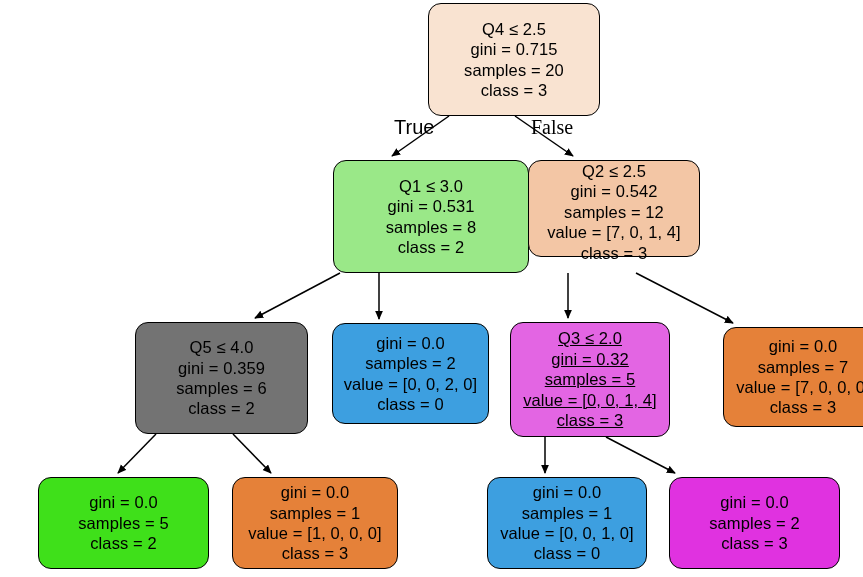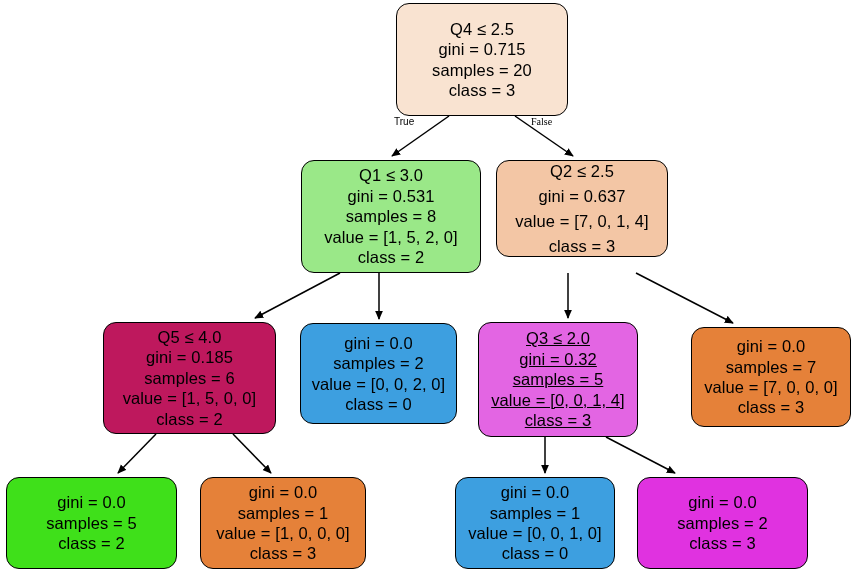--- a/index.html
+++ b/index.html
@@ -31,27 +31,28 @@
     display: flex;
     flex-direction: column;
     align-items: center;
     justify-content: center;
     color: #000000;
     font-size: 16.5px;
     line-height: 20.4px;
     white-space: nowrap;
     text-align: center;
     letter-spacing: 0.1px;
+    margin-left: 32px;
   }
   .node .line {
     display: block;
   }
   .edge-label {
     position: absolute;
-    font-size: 10px;
+    font-size: 20px;
     color: #000000;
     white-space: nowrap;
   }
 </style>
 </head>
 <body>
 
 <div id="canvas">
   <svg id="edge-layer" viewBox="0 0 863 577" width="863" height="577" xmlns="http://www.w3.org/2000/svg">
       <defs>
@@ -71,38 +72,37 @@
       <line x1="606" y1="437" x2="675" y2="473" stroke="#000000" stroke-width="1.5" marker-end="url(#arrowhead)"></line>
     </svg>
 <div class="edge-label" style="left: 394px; top: 116px;">True</div>
     <div class="edge-label" style="left: 531px; top: 116px; font-family: Liberation Serif, serif;">False</div>
     <div class="node" style="left: 396px; top: 3px; width: 172px; height: 113px; background: rgb(249, 227, 209);">
       <span class="line">Q4 ≤ 2.5</span>
       <span class="line">gini = 0.715</span>
       <span class="line">samples = 20</span>
       <span class="line">class = 3</span>
     </div>
-    <div class="node" style="left: 301px; top: 160px; width: 180px; height: 113px; background: rgb(154, 232, 136);">
+    <div class="node" style="left: 301px; top: 160px; width: 196px; height: 113px; background: rgb(154, 232, 136);">
       <span class="line">Q1 ≤ 3.0</span>
       <span class="line">gini = 0.531</span>
       <span class="line">samples = 8</span>
-      <span class="line">value = [1, 5, 2, 0]</span>
       <span class="line">class = 2</span>
     </div>
     <div class="node" style="left: 496px; top: 160px; width: 172px; height: 97px; background: rgb(243, 198, 165); justify-content: space-between;">
       <span class="line">Q2 ≤ 2.5</span>
-      <span class="line">gini = 0.637</span>
+      <span class="line">gini = 0.542</span>
+      <span class="line">samples = 12</span>
       <span class="line">value = [7, 0, 1, 4]</span>
       <span class="line">class = 3</span>
     </div>
-    <div class="node" style="left: 103px; top: 322px; width: 173px; height: 112px; background: #be185d;">
+    <div class="node" style="left: 103px; top: 322px; width: 173px; height: 112px; background: #737373;">
       <span class="line">Q5 ≤ 4.0</span>
-      <span class="line">gini = 0.185</span>
+      <span class="line">gini = 0.359</span>
       <span class="line">samples = 6</span>
-      <span class="line">value = [1, 5, 0, 0]</span>
       <span class="line">class = 2</span>
     </div>
     <div class="node" style="left: 300px; top: 323px; width: 157px; height: 101px; background: rgb(61, 159, 224);">
       <span class="line">gini = 0.0</span>
       <span class="line">samples = 2</span>
       <span class="line">value = [0, 0, 2, 0]</span>
       <span class="line">class = 0</span>
     </div>
     <div class="node" style="left: 478px; top: 322px; width: 160px; height: 115px; background: rgb(227, 101, 227); text-decoration: underline;">
       <span class="line">Q3 ≤ 2.0</span>

